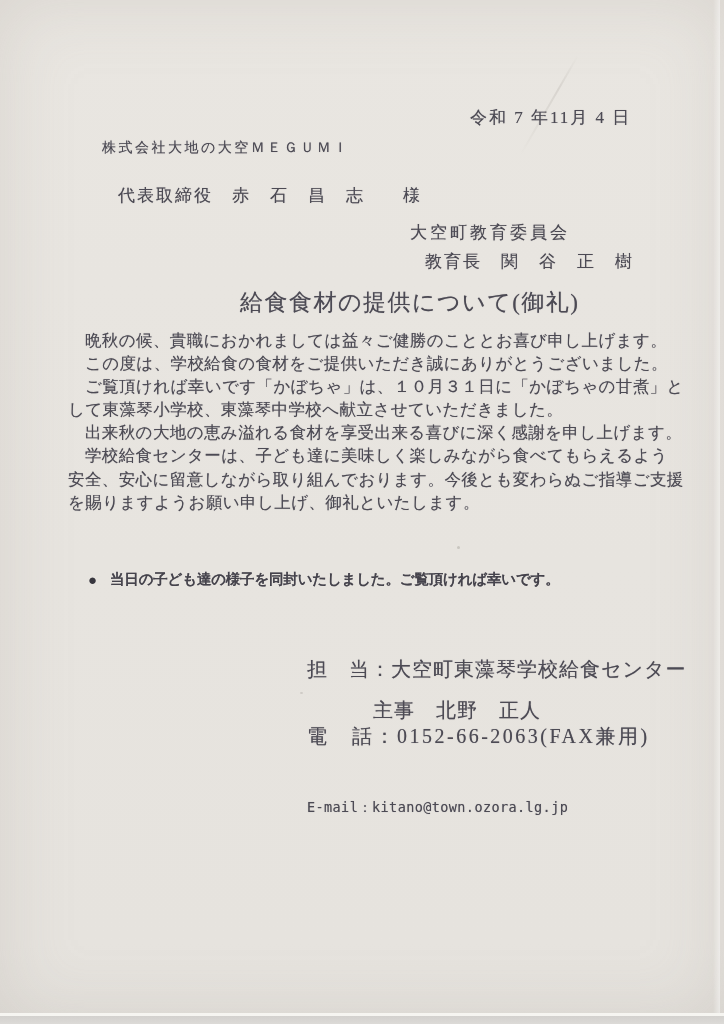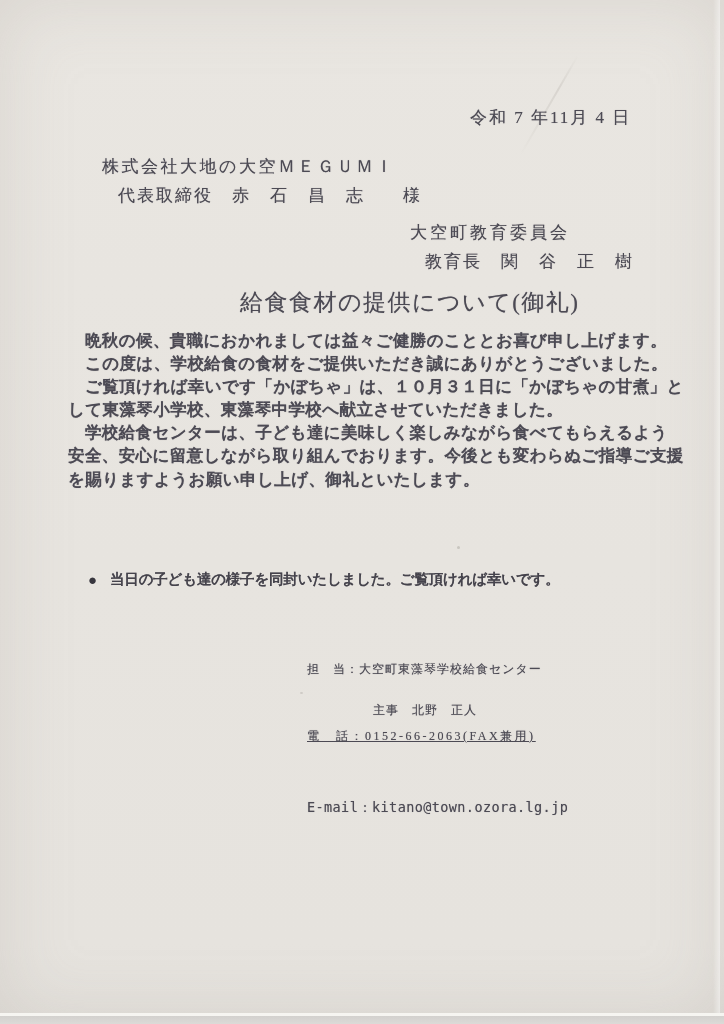--- a/index.html
+++ b/index.html
@@ -12,52 +12,51 @@
     box-shadow:inset 0 0 70px rgba(175,170,162,0.28);
     font-family:"Liberation Serif","DejaVu Serif",serif;
     color:#4c4a54;
   }
   .t{
     position:absolute;
     white-space:pre;
     text-shadow:0 0 0.7px rgba(76,74,84,0.55);
   }
   .date{top:106px;left:470px;font-size:17px;letter-spacing:2px;}
-  .rcpt-company{top:155px;left:102px;font-size:17px;letter-spacing:2.5px;}
+  .rcpt-company{top:139px;left:102px;font-size:14px;letter-spacing:2.5px;}
   .rcpt-person{top:184px;left:118px;font-size:17px;letter-spacing:2px;}
   .sender-org{top:221px;left:410px;font-size:17px;letter-spacing:3px;}
   .sender-person{top:250px;left:425px;font-size:17px;letter-spacing:2px;}
   .subject{top:287px;left:240px;font-size:23px;letter-spacing:1.5px;}
   .body-block{position:absolute;top:329px;left:68px;width:620px;}
   .body-line{
     white-space:pre;
     font-size:16.5px;
     line-height:23.1px;
     letter-spacing:0.4px;
     text-shadow:0 0 0.7px rgba(76,74,84,0.55);
-    font-weight:bold;
   }
   .note{
     position:absolute;top:570px;left:88px;
     display:flex;align-items:center;gap:13px;
     font-family:"Liberation Sans","DejaVu Sans",sans-serif;
     color:#45434c;
   }
   .note .dot{font-size:15px;line-height:1;color:#38363e;}
   .note .note-text{
     font-size:14.5px;font-weight:600;letter-spacing:-0.2px;white-space:pre;
     text-shadow:0 0 0.6px rgba(69,67,76,0.5);
   }
   .contact{position:absolute;top:656px;left:307px;}
   .contact .c-line{
-    white-space:pre;font-size:12px;line-height:26.5px;letter-spacing:1px;
+    white-space:pre;font-size:20px;line-height:26.5px;letter-spacing:1px;
     text-shadow:0 0 0.7px rgba(76,74,84,0.55);
   }
   .contact .c-person{padding-left:66px;margin-top:14px;}
-  .contact .c-phone{letter-spacing:2.5px;text-decoration:underline;}
+  .contact .c-phone{letter-spacing:2.5px;}
   .contact .c-email{
     font-family:"DejaVu Sans Mono","Liberation Mono",monospace;
     font-size:13.5px;letter-spacing:0.4px;line-height:27px;margin-top:44px;
   }
   
   .crease{
     position:absolute;top:48px;left:548px;width:2px;height:115px;
     background:linear-gradient(180deg,transparent,rgba(140,134,126,0.18),rgba(140,134,126,0.10),transparent);
     transform:rotate(30deg);
   }
@@ -89,20 +88,21 @@
   <div class="t sender-org">大空町教育委員会</div>
   <div class="t sender-person">教育長　関　谷　正　樹</div>
 
   <div class="t subject">給食食材の提供について(御礼)</div>
 
   <div class="body-block">
     <div class="body-line">　晩秋の候、貴職におかれましては益々ご健勝のこととお喜び申し上げます。</div>
     <div class="body-line">　この度は、学校給食の食材をご提供いただき誠にありがとうございました。</div>
     <div class="body-line">　ご覧頂ければ幸いです「かぼちゃ」は、１０月３１日に「かぼちゃの甘煮」と</div>
     <div class="body-line">して東藻琴小学校、東藻琴中学校へ献立させていただきました。</div>
+    <div class="body-line">　出来秋の大地の恵み溢れる食材を享受出来る喜びに深く感謝を申し上げます。</div>
     <div class="body-line">　学校給食センターは、子ども達に美味しく楽しみながら食べてもらえるよう</div>
     <div class="body-line">安全、安心に留意しながら取り組んでおります。今後とも変わらぬご指導ご支援</div>
     <div class="body-line">を賜りますようお願い申し上げ、御礼といたします。</div>
   </div>
 
   <div class="note">
     <span class="dot">●</span>
     <span class="note-text">当日の子ども達の様子を同封いたしました。ご覧頂ければ幸いです。</span>
   </div>
 

